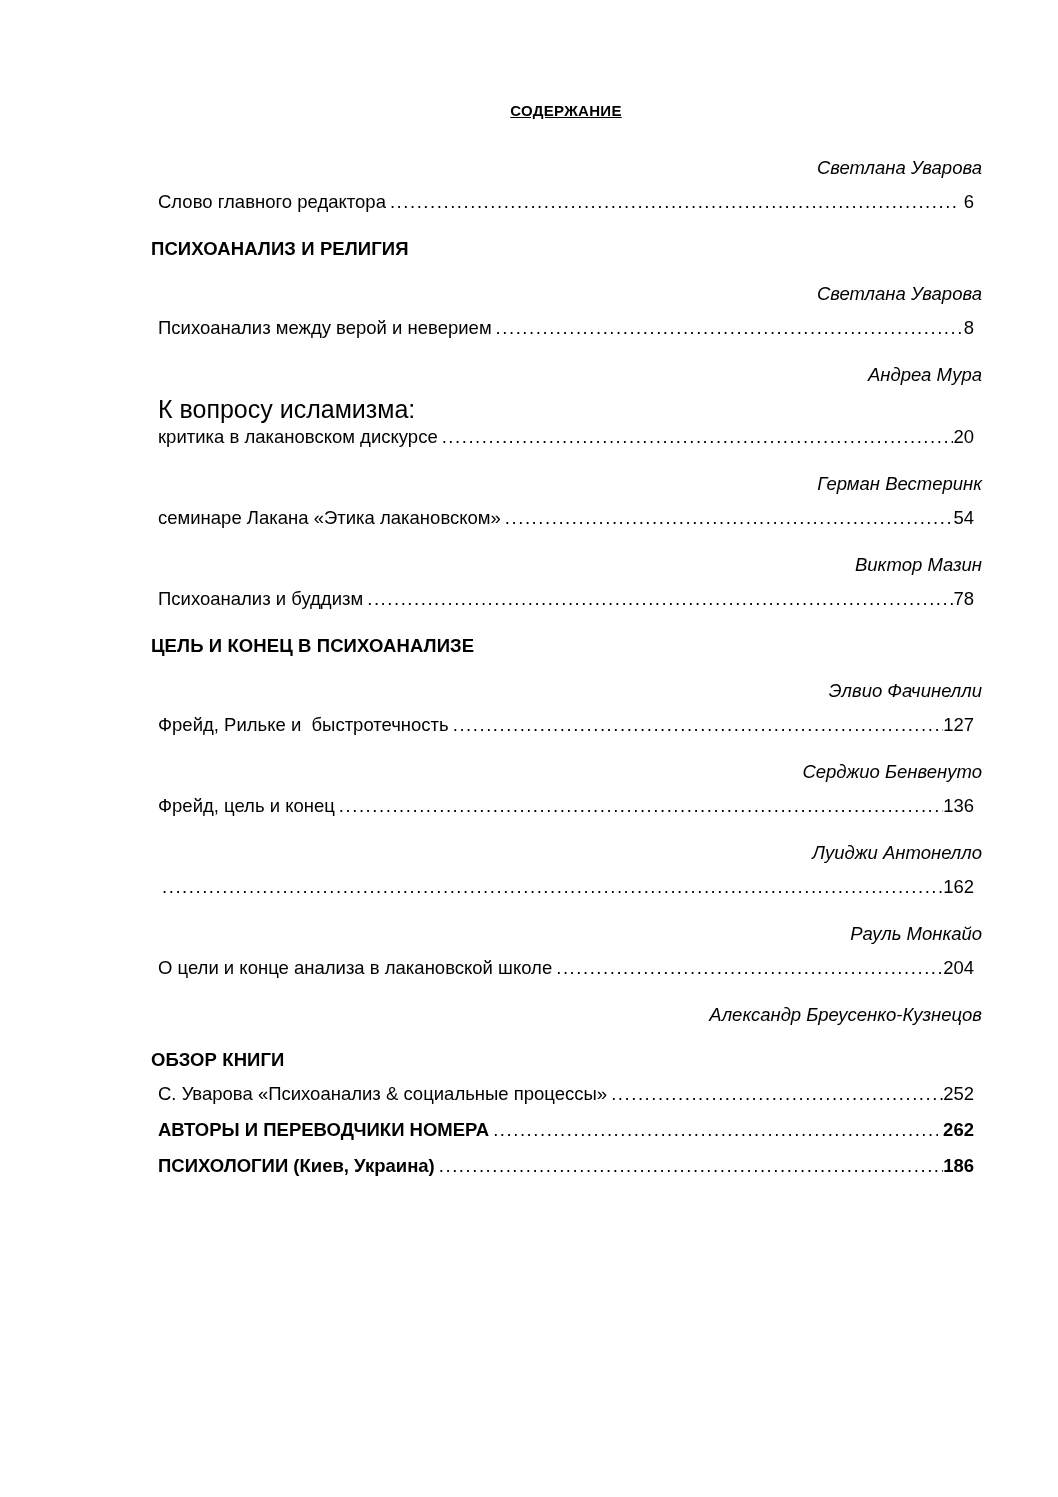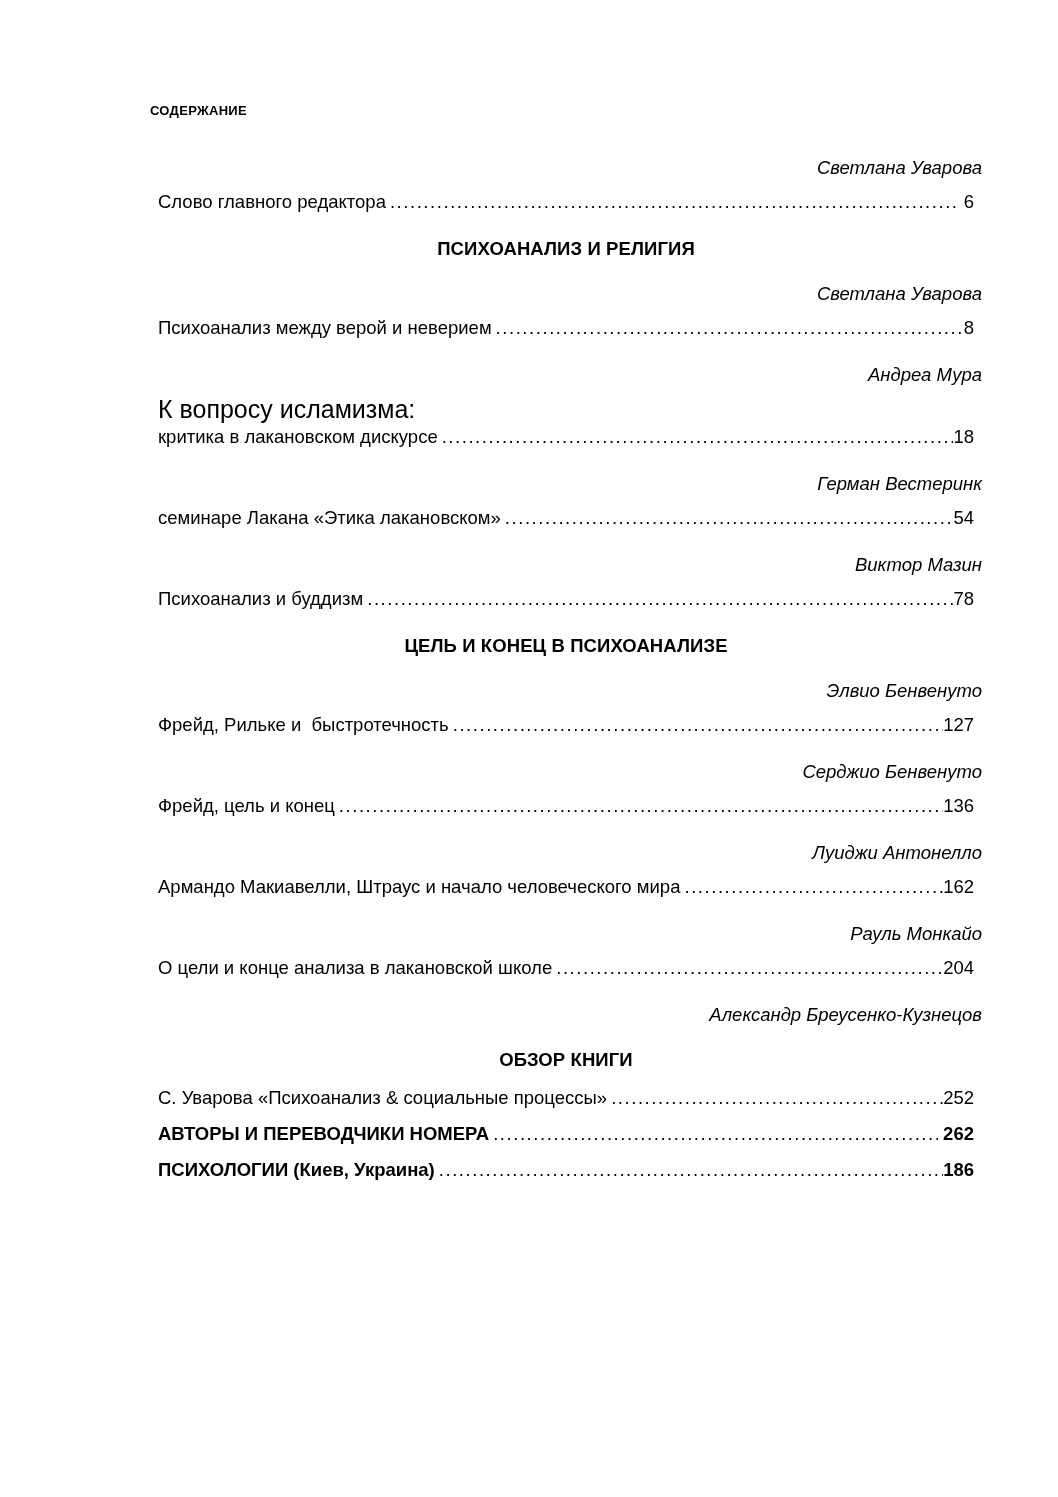--- a/index.html
+++ b/index.html
@@ -19,43 +19,44 @@
     overflow: hidden;
     box-sizing: border-box;
   }
   .content {
     position: absolute;
     left: 150px;
     top: 100px;
     width: 832px;
   }
   .toc-title {
+    text-align: center;
     font-weight: bold;
-    font-size: 13px;
+    font-size: 15px;
     letter-spacing: 0.3px;
     margin: 0 0 34px 0;
     line-height: 22px;
+    text-decoration: underline;
   }
   .author {
     font-style: italic;
     font-size: 18.5px;
     line-height: 24px;
     margin: 0;
     padding: 0;
     white-space: pre;
     text-align: right;
   }
   .section-head {
     font-weight: bold;
     font-size: 18.5px;
     line-height: 24px;
     letter-spacing: 0.1px;
-    margin: 12px;
-    white-space: pre;
-    text-align: center;
+    margin: 1px;
+    white-space: pre;
   }
   
   .blk { margin-top: 21px; }
   .blk:first-child { margin-top: 0; }
 
   .entry {
     font-size: 18.5px;
     line-height: 28px;
     margin: 8px;
   }
@@ -121,60 +122,59 @@
             <span class="leader">........................................................................................................................................................................................................</span>
             <span class="pageno">8</span>
           </div>
         </div>
         <div class="blk author">Андреа Мура</div>
         <div class="blk entry">
           <div class="entry-plain">К вопросу исламизма:</div>
           <div class="entry-line">
             <span class="entry-text">критика в лакановском дискурсе</span>
             <span class="leader">........................................................................................................................................................................................................</span>
-            <span class="pageno">18</span>
+            <span class="pageno">20</span>
           </div>
         </div>
         <div class="blk author">Герман Вестеринк</div>
         <div class="blk entry">
           <div class="entry-line">
             <span class="entry-text">семинаре Лакана «Этика лакановском»</span>
             <span class="leader">........................................................................................................................................................................................................</span>
             <span class="pageno">54</span>
           </div>
         </div>
         <div class="blk author">Виктор Мазин</div>
         <div class="blk entry">
           <div class="entry-line">
             <span class="entry-text">Психоанализ и буддизм</span>
             <span class="leader">........................................................................................................................................................................................................</span>
             <span class="pageno">78</span>
           </div>
         </div>
         <div class="blk section-head">ЦЕЛЬ И КОНЕЦ В ПСИХОАНАЛИЗЕ</div>
-        <div class="blk author">Элвио Бенвенуто</div>
+        <div class="blk author">Элвио Фачинелли</div>
         <div class="blk entry">
           <div class="entry-line">
             <span class="entry-text">Фрейд, Рильке и  быстротечность</span>
             <span class="leader">........................................................................................................................................................................................................</span>
             <span class="pageno">127</span>
           </div>
         </div>
         <div class="blk author">Серджио Бенвенуто</div>
         <div class="blk entry">
           <div class="entry-line">
             <span class="entry-text">Фрейд, цель и конец</span>
             <span class="leader">........................................................................................................................................................................................................</span>
             <span class="pageno">136</span>
           </div>
         </div>
         <div class="blk author">Луиджи Антонелло</div>
         <div class="blk entry">
           <div class="entry-line">
-            <span class="entry-text">Армандо Макиавелли, Штраус и начало человеческого мира</span>
             <span class="leader">........................................................................................................................................................................................................</span>
             <span class="pageno">162</span>
           </div>
         </div>
         <div class="blk author">Рауль Монкайо</div>
         <div class="blk entry">
           <div class="entry-line">
             <span class="entry-text">О цели и конце анализа в лакановской школе</span>
             <span class="leader">........................................................................................................................................................................................................</span>
             <span class="pageno">204</span>

